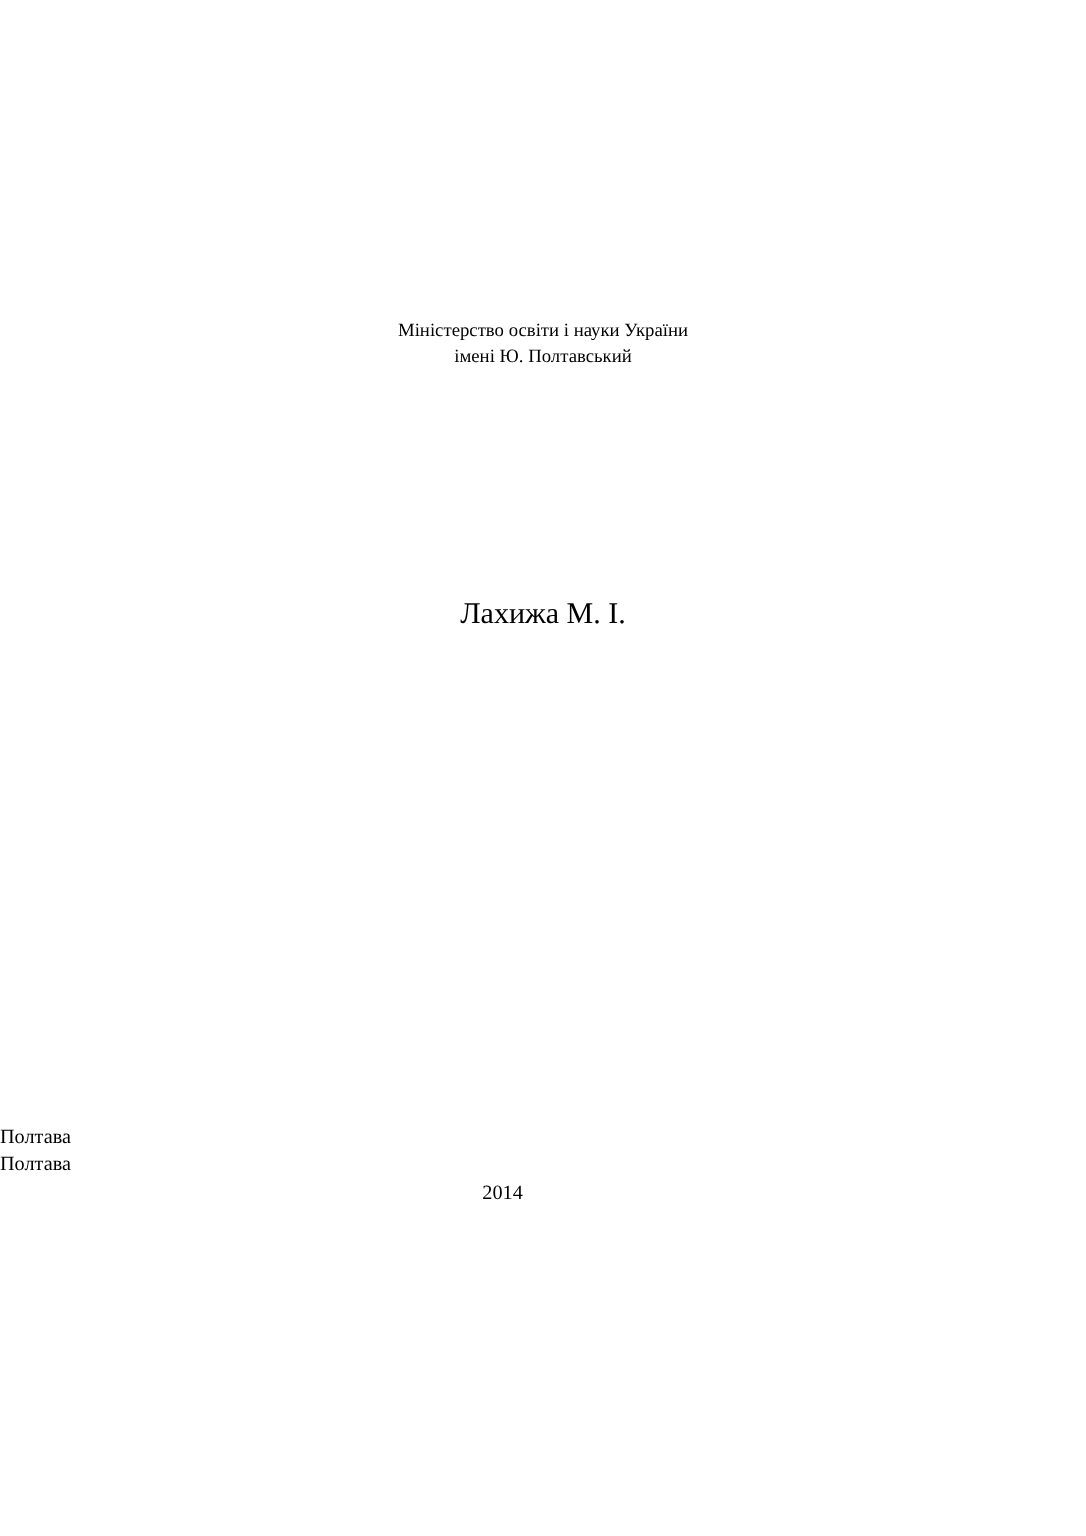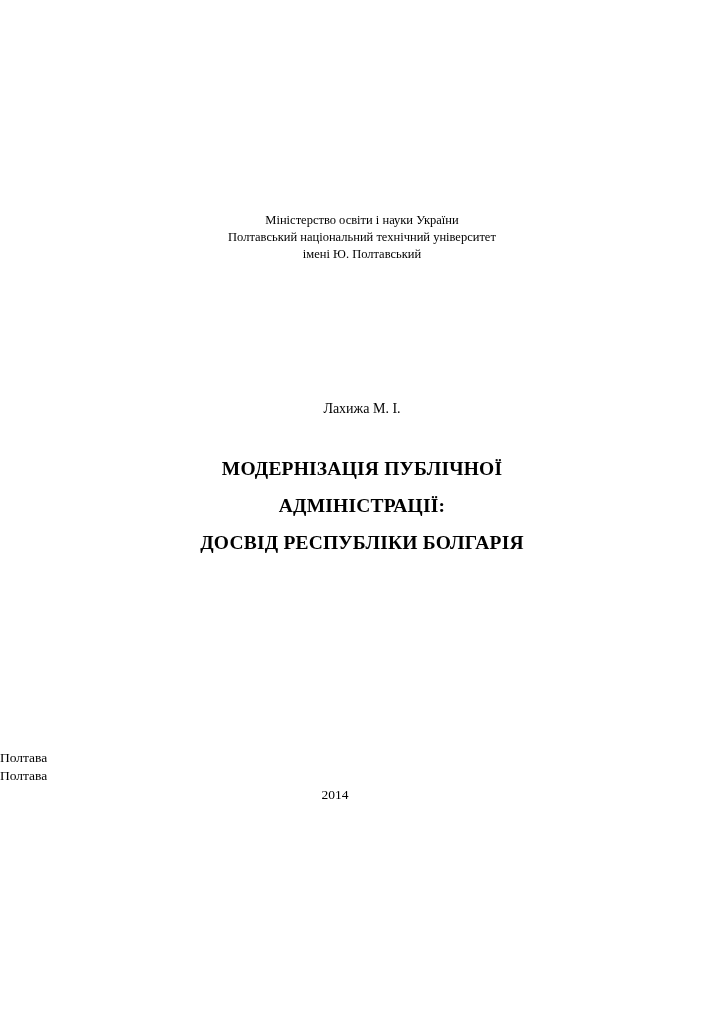--- a/index.html
+++ b/index.html
@@ -37,21 +37,21 @@
     white-space: pre;
   }
 
   
   .author-block {
     position: absolute;
     top: 398px;
     left: 0;
     width: 724px;
     text-align: center;
-    font-size: 14px;
+    font-size: 20px;
     line-height: 22px;
   }
 
   
   .title-block {
     position: absolute;
     top: 450px;
     left: 0;
     width: 724px;
     text-align: center;
@@ -89,31 +89,25 @@
     line-height: 18px;
   }
 </style>
 </head>
 <body>
 
 <div class="page">
 
   <div class="ministry-block">
     <span class="ministry-line">Міністерство освіти і науки України</span>
-    <span class="ministry-line">Полтавський національний технічний університет</span>
     <span class="ministry-line">імені Ю. Полтавський</span>
   </div>
 
   <div class="author-block">Лахижа М. І.</div>
 
-  <div class="title-block">
-    <span class="title-line">МОДЕРНІЗАЦІЯ ПУБЛІЧНОЇ</span>
-    <span class="title-line">АДМІНІСТРАЦІЇ:</span>
-    <span class="title-line">ДОСВІД РЕСПУБЛІКИ БОЛГАРІЯ</span>
-  </div>
 
   <div class="imprint-block">
     <span class="imprint-line">Полтава</span>
     <span class="imprint-line">Полтава</span>
   </div>
 
   <div class="year-block">2014</div>
 
 </div>
 

